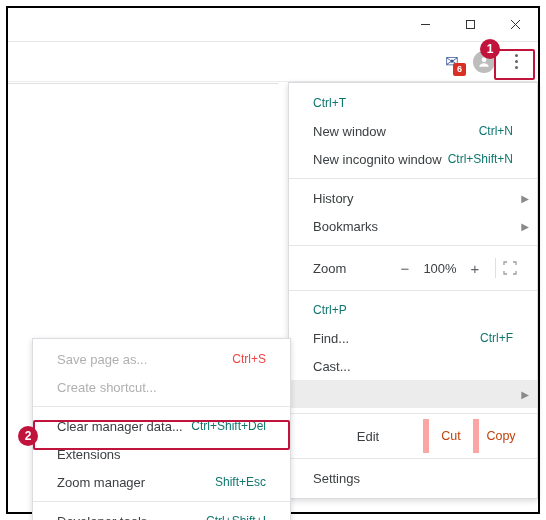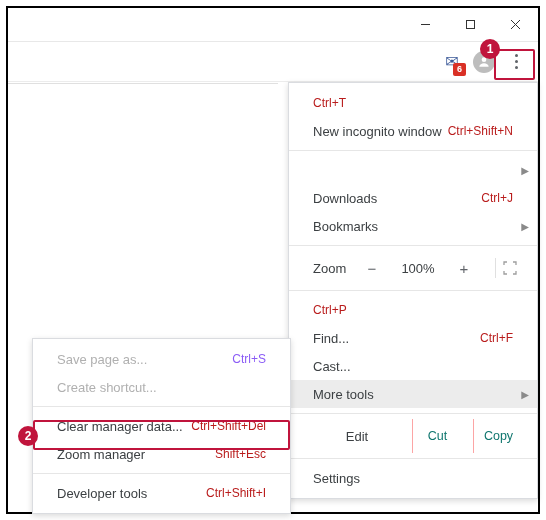--- a/index.html
+++ b/index.html
@@ -115,52 +115,51 @@
     font-size: 13px;
   }
   .mi {
     height: 28px;
     display: flex; align-items: center;
     padding: 0 24px 0 24px;
     position: relative;
     color: #3c4043;
   }
   .mi .label { flex: 1; }
-  .mi .shortcut { color: #b91c1c; font-size: 12px; }
+  .mi .shortcut { color: #0f766e; font-size: 12px; }
   .mi.disabled { color: #b0b0b0; gap: 25px; }
-  .mi.disabled .shortcut { color: #8b5cf6; }
+  .mi.disabled .shortcut { color: #ef4444; }
   .mi.hover { background: #ececec; }
   .chev {
     position: absolute; right: 8px;
     color: #8a8a8a; font-size: 10px;
   }
   .sep {
     height: 1px; background: #e6e6e6;
     margin: 5px 0;
   }
   .zoom-row, .edit-row {
     height: 34px; display: flex; align-items: center;
     padding: 0 14px 0 24px;
-    gap: 11px;
   }
   .zoom-row .zlabel { flex: 1; }
   .zctl {
     width: 28px; text-align: center; color: #5f6368;
     font-size: 15px;
   }
   .zval { width: 42px; text-align: center; }
   .fs-icon {
     width: 28px; height: 20px;
     margin-left: 6px;
     border-left: 1px solid #e0e0e0;
     display: flex; align-items: center; justify-content: center;
     color: #9e9e9e;
   }
   .edit-row .elabel { flex: 1; text-align: center; }
-  .edit-btn { width: 50px; text-align: left; color: #0f766e; border-left: 1px solid #fca5a5; height: 100%; display:flex; align-items:center; justify-content:center; font-size: 12.5px;}
+  .edit-btn { width: 50px; text-align: left; color: #c2410c; border-left: 6px solid #fca5a5; height: 100%; display:flex; align-items:center; justify-content:center; font-size: 12.5px;}
   .edit-btn:first-of-type { border-left: none; }
 
   .callout-1 {
     position: absolute;
     top: 41px; right: 3px;
     width: 41px; height: 31px;
     border: 2px solid #c0143c;
     border-radius: 2px;
     pointer-events: none;
   }
@@ -245,30 +244,31 @@
     </div>
   </div>
 
   <div class="content-white"></div>
 
   <div class="main-menu">
     <div class="mi">
       <span class="shortcut">Ctrl+T</span>
     </div>
     <div class="mi">
+      <span class="label">New window</span>
+      <span class="shortcut">Ctrl+N</span>
+    </div>
+    <div class="mi">
       <span class="label">New incognito window</span>
       <span class="shortcut">Ctrl+Shift+N</span>
     </div>
     <div class="sep"></div>
     <div class="mi">
+      <span class="label">History</span>
       <span class="chev">▶</span>
-    </div>
-    <div class="mi">
-      <span class="label">Downloads</span>
-      <span class="shortcut">Ctrl+J</span>
     </div>
     <div class="mi">
       <span class="label">Bookmarks</span>
       <span class="chev">▶</span>
     </div>
     <div class="sep"></div>
     <div class="zoom-row">
       <span class="zlabel">Zoom</span>
       <span class="zctl">−</span>
       <span class="zval">100%</span>
@@ -284,21 +284,20 @@
       <span class="shortcut">Ctrl+P</span>
     </div>
     <div class="mi">
       <span class="label">Find...</span>
       <span class="shortcut">Ctrl+F</span>
     </div>
     <div class="mi">
       <span class="label">Cast...</span>
     </div>
     <div class="mi hover">
-      <span class="label">More tools</span>
       <span class="chev">▶</span>
     </div>
     <div class="sep"></div>
     <div class="edit-row">
       <span class="elabel">Edit</span>
       <span class="edit-btn">Cut</span>
       <span class="edit-btn">Copy</span>
     </div>
     <div class="sep"></div>
     <div class="mi">
@@ -314,20 +313,23 @@
     </div>
     <div class="mi disabled">
       <span class="label">Create shortcut...</span>
     </div>
     <div class="sep"></div>
     <div class="mi">
       <span class="label">Clear manager data...</span>
       <span class="shortcut">Ctrl+Shift+Del</span>
     </div>
     <div class="mi">
+      <span class="label">Extensions</span>
+    </div>
+    <div class="mi">
       <span class="label">Zoom manager</span>
       <span class="shortcut">Shift+Esc</span>
     </div>
     <div class="sep"></div>
     <div class="mi">
       <span class="label">Developer tools</span>
       <span class="shortcut">Ctrl+Shift+I</span>
     </div>
   </div>
 

